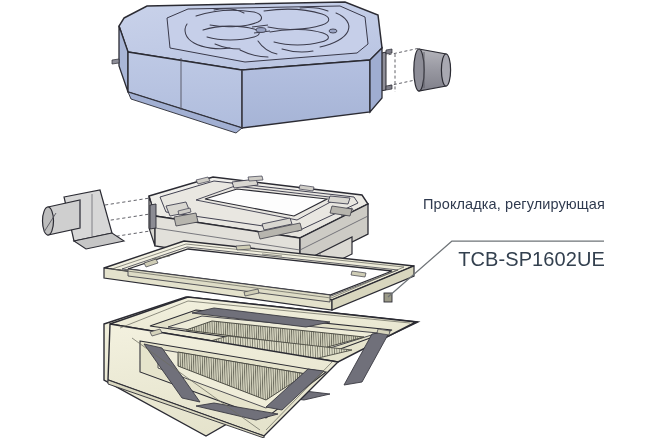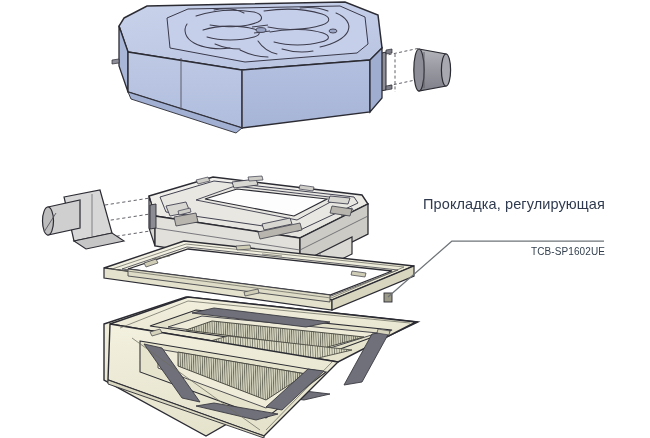--- a/index.html
+++ b/index.html
@@ -19,21 +19,21 @@
     line-height:1.45;
     letter-spacing:0.1px;
   }
   #callout-title{
     left:330px; top:194px; width:275px;
     font-size:14.5px;
     font-weight:400;
   }
   #callout-partno{
     left:330px; top:245px; width:275px;
-    font-size:10px;
+    font-size:20px;
     font-weight:400;
     color:#33404f;
   }
 </style>
 </head>
 <body>
 
 <div id="diagram-root">
 
   <svg id="scene" viewBox="0 0 650 438">

